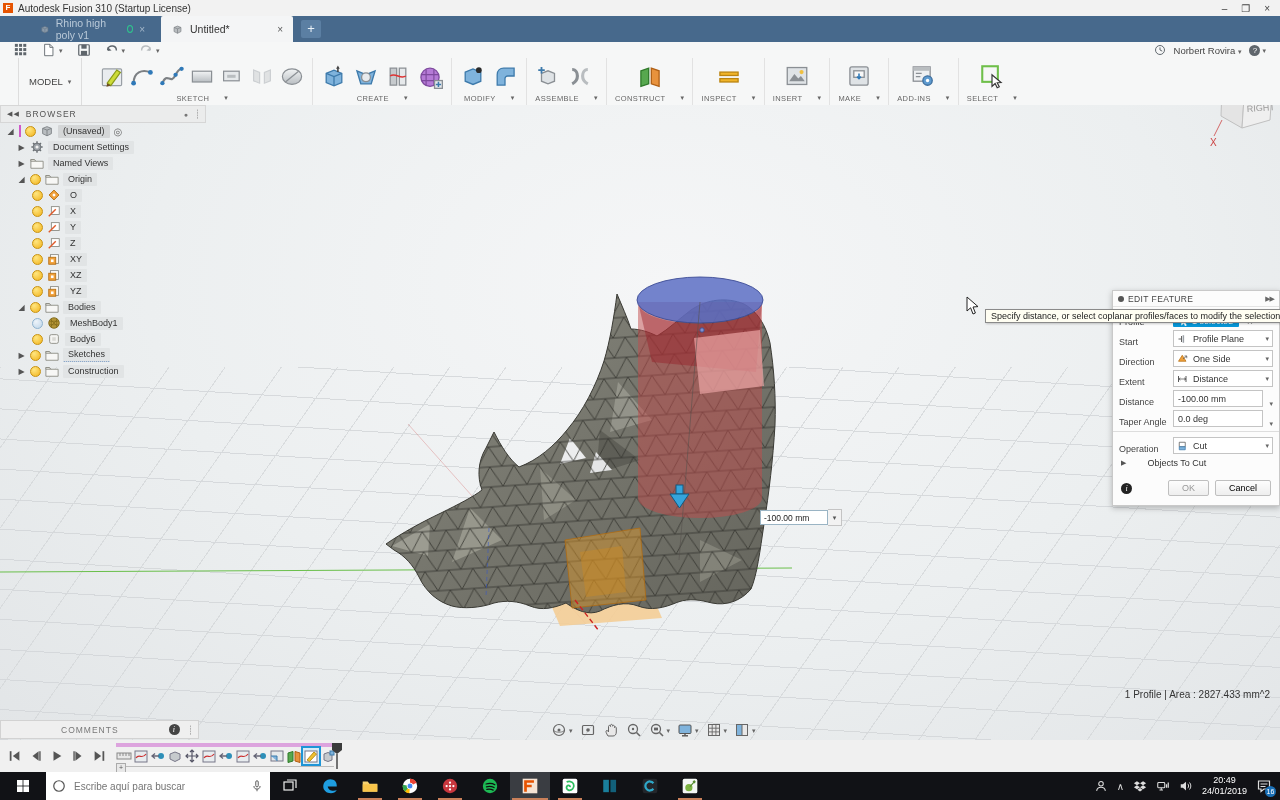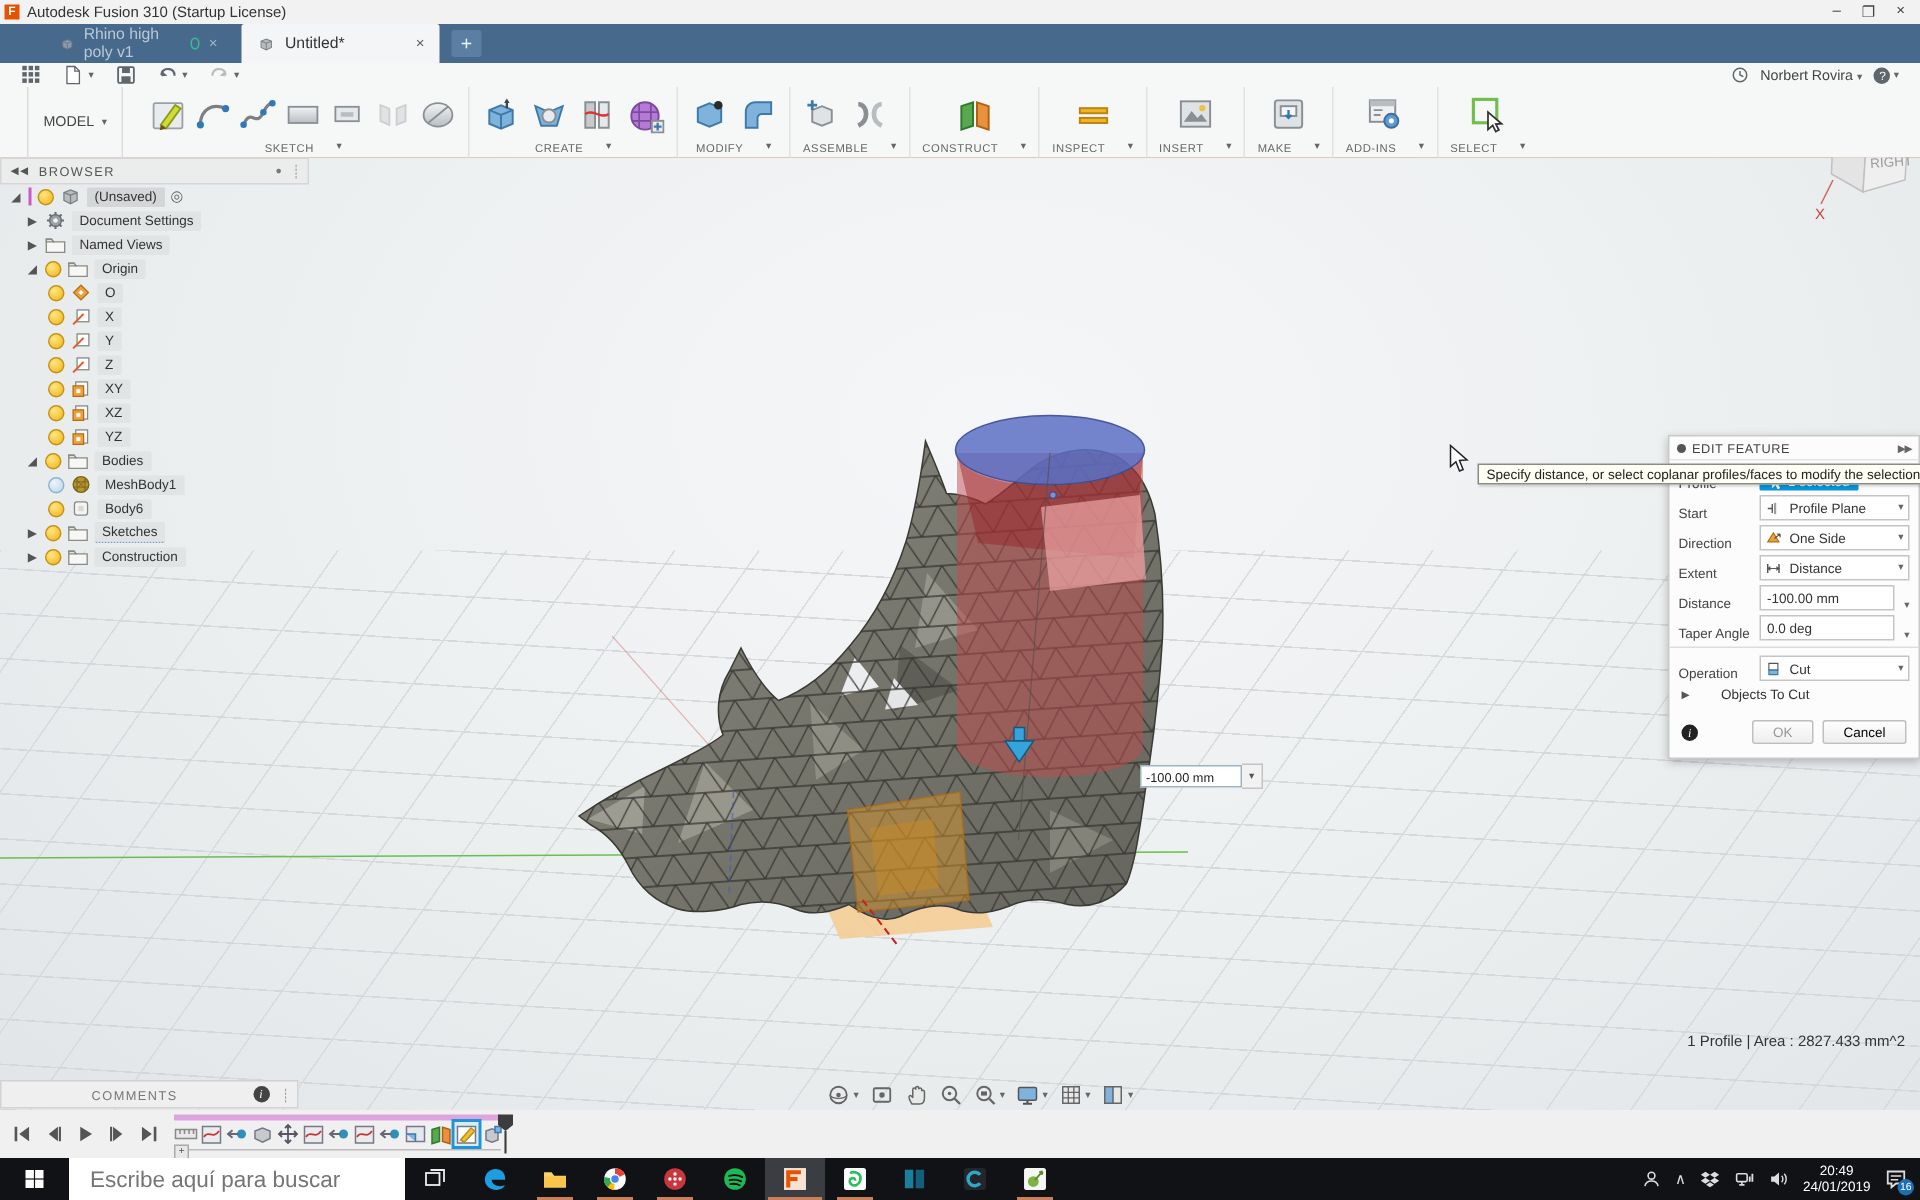--- a/index.html
+++ b/index.html
@@ -112,21 +112,21 @@
   .tlico.hl{outline:2px solid #1f95d7;background:#d6ecf8}
   .tlruler{position:absolute;left:2px;top:24px;width:216px;border-top:1px solid #bbb}
   .tlplus{position:absolute;left:0px;top:21px;width:8px;height:8px;border:1px solid #aaa;background:#e8e8e8;
           font-size:7px;line-height:7px;text-align:center;color:#555}
   .tlmark{position:absolute;left:214px;top:0px}
 
   
   .taskbar{left:0;top:772px;width:1280px;height:28px;background:#111216;display:flex;align-items:stretch;color:#fff}
   .tbbtn{width:46px;display:flex;align-items:center;justify-content:center}
   .tbsearch{width:212px;background:#fff;display:flex;align-items:center;gap:6px;padding:0 6px}
-  .tbsearch input{border:none;outline:none;flex:1;font-size:15px;color:#333;background:transparent}
+  .tbsearch input{border:none;outline:none;flex:1;font-size:10px;color:#333;background:transparent}
   .tbicons{display:flex;align-items:stretch}
   .tbico{width:40px;display:flex;align-items:center;justify-content:center;position:relative}
   .tbico.active{background:#3a3d42}
   .tbico.run:after{content:"";position:absolute;left:8px;right:8px;bottom:0;height:2px;background:#c9805a}
   .tbico.runw:after{content:"";position:absolute;left:2px;right:2px;bottom:0;height:2px;background:#c9805a}
   .tray{margin-left:auto;display:flex;align-items:center;gap:9px;padding-right:8px}
   .clockbox{font-size:9px;text-align:center;line-height:11px}
   .notif{position:relative}
   .badge{position:absolute;right:-4px;bottom:-3px;background:#1a6fb5;color:#fff;border-radius:50%;
          font-size:7px;min-width:11px;height:11px;line-height:11px;text-align:center}

